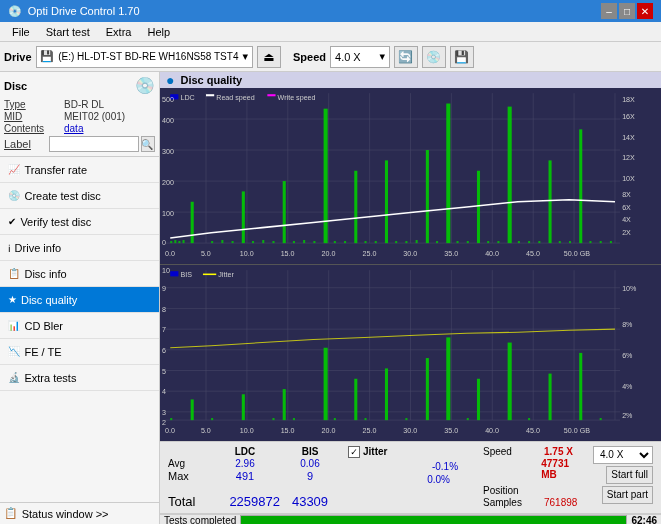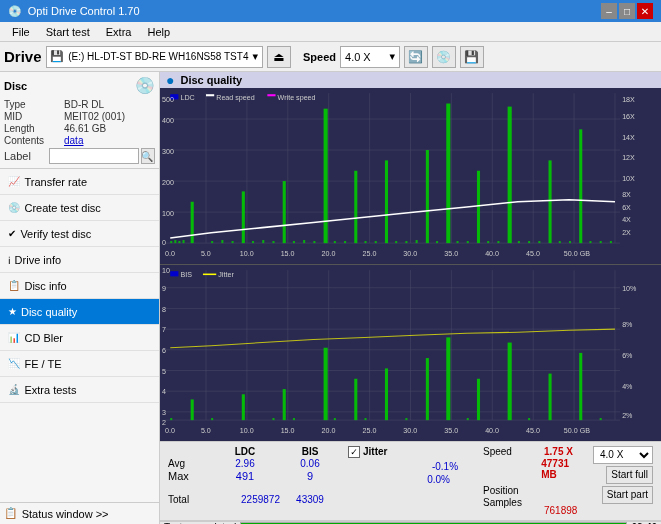--- a/index.html
+++ b/index.html
@@ -36,21 +36,21 @@
     
     .toolbar {
       background: #f0f0f0;
       height: 30px;
       display: flex;
       align-items: center;
       padding: 0 4px;
       border-bottom: 1px solid #ccc;
       gap: 4px;
     }
-    .toolbar-label { font-size: 15px; font-weight: bold; }
+    .toolbar-label { font-size: 11px; font-weight: bold; }
     .drive-select {
       display: flex;
       align-items: center;
       border: 1px solid #aaa;
       background: white;
       height: 22px;
       padding: 0 4px;
       font-size: 11px;
       min-width: 180px;
       gap: 4px;
@@ -80,21 +80,21 @@
     }
     .disc-panel-header {
       display: flex;
       align-items: center;
       justify-content: space-between;
       margin-bottom: 4px;
     }
     .disc-title { font-weight: bold; font-size: 11px; }
     .disc-icon { font-size: 16px; color: #555; }
     .disc-info-row { display: flex; font-size: 10px; margin-bottom: 1px; }
-    .disc-info-label { width: 60px; color: #333; }
+    .disc-info-label { width: 60px; color: #333; text-decoration: underline; }
     .disc-info-value { color: #333; }
     .disc-info-value.link { color: #0000cc; text-decoration: underline; cursor: pointer; }
     .label-input-row { display: flex; align-items: center; gap: 2px; margin-top: 2px; }
     .label-input { height: 16px; border: 1px solid #aaa; font-size: 10px; width: 90px; }
     .label-btn { width: 16px; height: 16px; background: #e8e8e8; border: 1px solid #aaa; cursor: pointer; display: flex; align-items: center; justify-content: center; font-size: 10px; }
 
     
     .nav-items { flex: 1; overflow-y: auto; }
     .nav-item {
       display: flex;
@@ -243,24 +243,20 @@
         <span class="disc-title">Disc</span>
         <span class="disc-icon">💿</span>
       </div>
       <div class="disc-info-row">
         <span class="disc-info-label">Type</span>
         <span class="disc-info-value">BD-R DL</span>
       </div>
       <div class="disc-info-row">
         <span class="disc-info-label">MID</span>
         <span class="disc-info-value">MEIT02 (001)</span>
-      </div>
-      <div class="disc-info-row">
-        <span class="disc-info-label">Length</span>
-        <span class="disc-info-value">46.61 GB</span>
       </div>
       <div class="disc-info-row">
         <span class="disc-info-label">Contents</span>
         <span class="disc-info-value link">data</span>
       </div>
       <div class="label-input-row">
         <span class="disc-info-label">Label</span>
         <input class="label-input" type="text" value="" style="">
         <button class="label-btn">🔍</button>
       </div>
@@ -546,21 +542,21 @@
             <span style="width:70px; text-align:center; color:#0000cc;">2.96</span>
             <span style="width:60px; text-align:center; color:#0000cc;">0.06</span>
           </div>
 
           <div style="display:flex; font-size:11px; margin-bottom:1px;">
             <span style="width:42px;">Max</span>
             <span style="width:70px; text-align:center; color:#0000cc;">491</span>
             <span style="width:60px; text-align:center; color:#0000cc;">9</span>
           </div>
 
-          <div style="display:flex; font-size:10px;margin-top:12px;">
+          <div style="display:flex; font-size:13px;margin-top:12px;">
             <span style="width:42px;">Total</span>
             <span style="width:70px; text-align:right; color:#0000cc;">2259872</span>
             <span style="width:60px; text-align:center; color:#0000cc;">43309</span>
           </div>
         </div>
 
         <div style="padding:2px 4px; display:flex; flex-direction:column; gap:1px;">
 
           <div style="display:flex; align-items:center; gap:3px; font-size:10px; margin-bottom:2px;">
             <div class="checkbox">✓</div>
@@ -581,21 +577,21 @@
           <div style="display:flex; gap:6px;">
             <span style="width:55px;">Speed</span>
             <span style="color:#cc0000; font-weight:bold;">1.75 X</span>
           </div>
           <div style="display:flex; gap:6px;">
             <span style="width:55px;margin-top:27px;">Position</span>
             <span style="color:#cc0000; font-weight:bold;">47731 MB</span>
           </div>
           <div style="display:flex; gap:6px;">
             <span style="width:55px;">Samples</span>
-            <span style="color:#cc0000;margin-top:8px;">761898</span>
+            <span style="color:#cc0000;">761898</span>
           </div>
         </div>
 
         <div style="padding:2px 4px; display:flex; flex-direction:column; gap:2px; align-items:flex-end;">
           <select class="speed-dropdown">
             <option>4.0 X</option>
             <option>2.0 X</option>
             <option>8.0 X</option>
           </select>
           <button class="action-btn">Start full</button>

